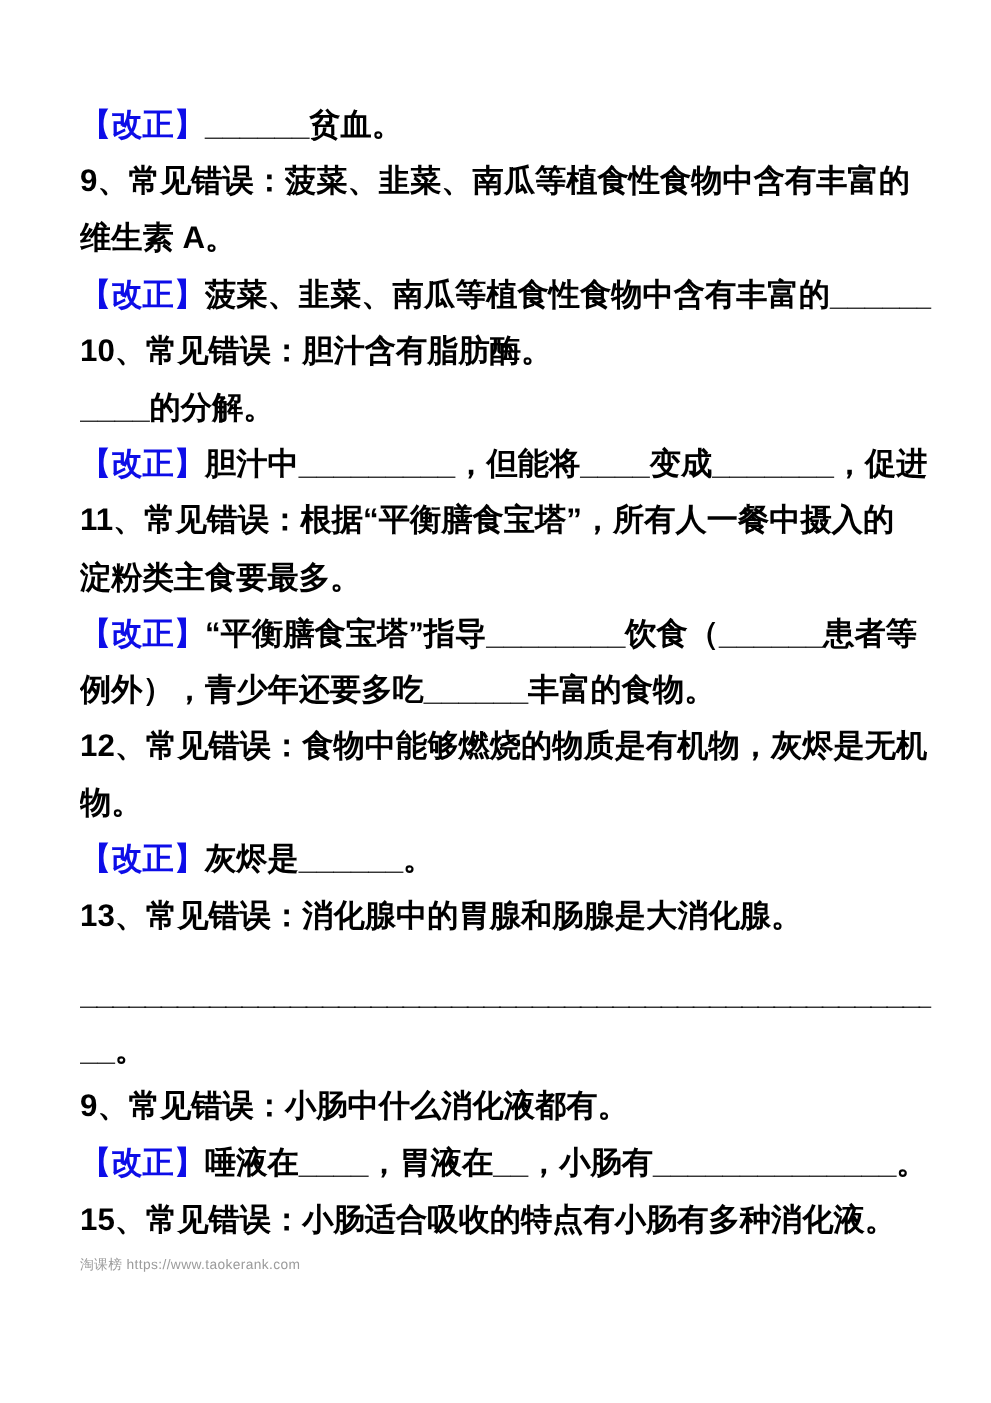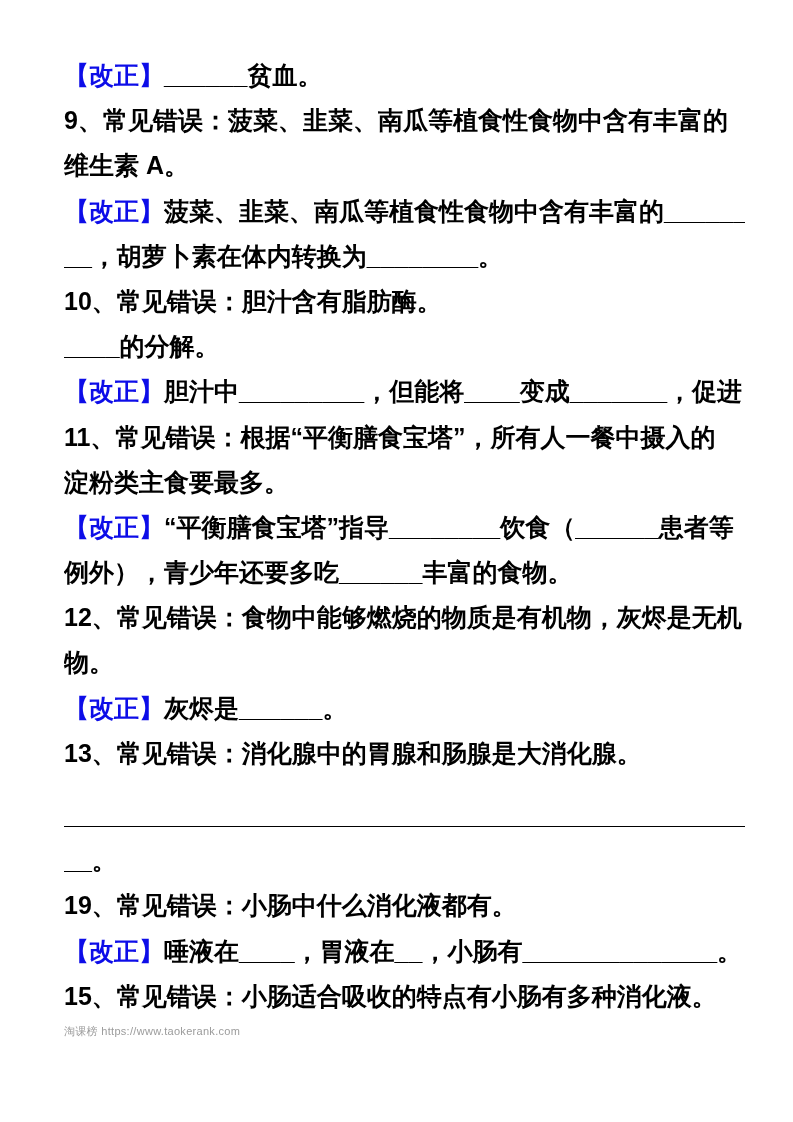--- a/index.html
+++ b/index.html
@@ -10,21 +10,21 @@
   }
   * { margin: 0; padding: 0; box-sizing: border-box; }
   html, body {
     width: 793px; height: 1122px;
     background: var(--paper);
     overflow: hidden;
     font-family: "Liberation Sans", "DejaVu Sans", sans-serif;
   }
   .page {
     width: 793px; height: 1122px;
-    padding: 53px 48px 0 64px;
+    padding: 78px 48px 0 64px;
   }
   .line {
     font-size: 25px;
     font-weight: 700;
     color: var(--ink);
     line-height: 45.2px;
     height: 45.2px;
     white-space: nowrap;
     overflow: hidden;
   }
@@ -45,21 +45,20 @@
 <div class="page">
 
   <div class="line"><span class="marker">【改正】</span><span>______贫血。</span></div>
 
   <div class="line"><span>9、常见错误：菠菜、韭菜、南瓜等植食性食物中含有丰富的</span></div>
 
   <div class="line"><span>维生素 A。</span></div>
 
   <div class="line"><span class="marker">【改正】</span><span>菠菜、韭菜、南瓜等植食性食物中含有丰富的______</span></div>
 
-  <div class="line"><span>__，胡萝卜素在体内转换为________。</span></div>
 
   <div class="line"><span>10、常见错误：胆汁含有脂肪酶。</span></div>
 
   <div class="line"><span>____的分解。</span></div>
 
   <div class="line"><span class="marker">【改正】</span><span>胆汁中_________，但能将____变成_______，促进</span></div>
 
   <div class="line"><span>11、常见错误：根据“平衡膳食宝塔”，所有人一餐中摄入的</span></div>
 
   <div class="line"><span>淀粉类主食要最多。</span></div>
@@ -74,21 +73,21 @@
 
   <div class="line"><span class="marker">【改正】</span><span>灰烬是______。</span></div>
 
   <div class="line"><span>13、常见错误：消化腺中的胃腺和肠腺是大消化腺。</span></div>
 
 
   <div class="line blank-full"><span>_____________________________________________________</span></div>
 
   <div class="line"><span>__。</span></div>
 
-  <div class="line"><span>19、常见错误：小肠中什么消化液都有。</span></div>
+  <div class="line"><span>9、常见错误：小肠中什么消化液都有。</span></div>
 
   <div class="line"><span class="marker">【改正】</span><span>唾液在____，胃液在__，小肠有______________。</span></div>
 
   <div class="line"><span>15、常见错误：小肠适合吸收的特点有小肠有多种消化液。</span></div>
 
   <div class="footer">淘课榜 https://www.taokerank.com</div>
 
 </div>
 
 </body></html>

